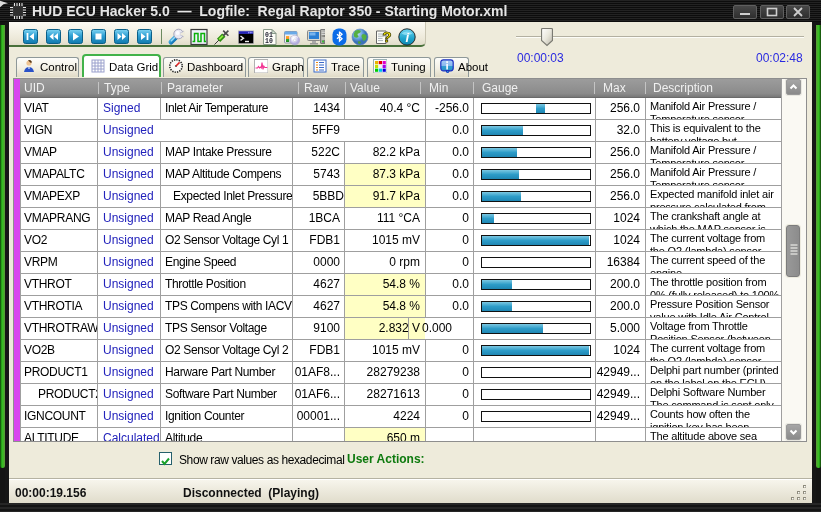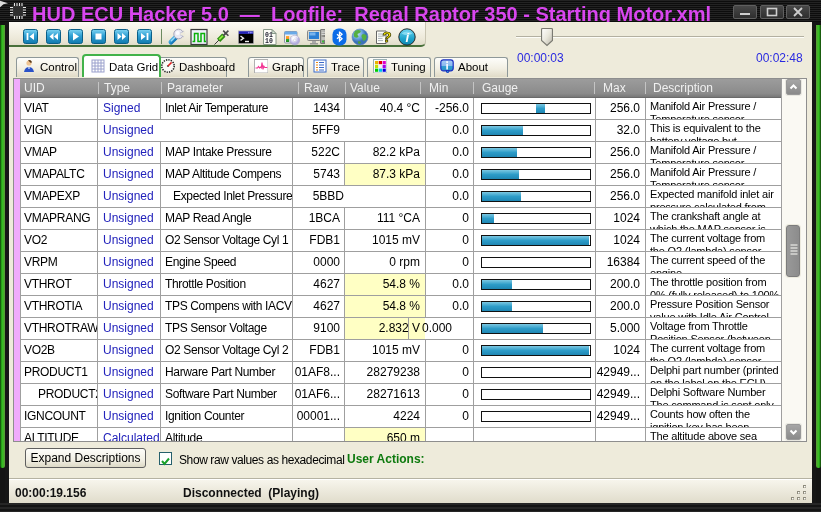--- a/index.html
+++ b/index.html
@@ -1,19 +1,19 @@
 <!DOCTYPE html>
 <html><head><meta charset="utf-8"><style>
 *{margin:0;padding:0;box-sizing:border-box}
 html,body{width:821px;height:512px;overflow:hidden}
 body{position:relative;font-family:"Liberation Sans",sans-serif;background:#141414}
 .abs{position:absolute}
 
 #titlebar{left:0;top:0;width:821px;height:22px;background:repeating-linear-gradient(180deg,#232323 0 1px,#0d0d0d 1px 2px);}
-#title{left:32px;top:3px;color:#d946ef;font-size:20px;font-weight:bold;white-space:nowrap}
+#title{left:32px;top:3px;color:#e5e5e5;font-size:14px;font-weight:bold;white-space:nowrap}
 .winbtn{top:5px;width:24px;height:14px;background:linear-gradient(180deg,#484848,#2e2e2e);border:1px solid #5f5f5f;border-radius:2px;color:#cfcfcf;text-align:center}
 .winbtn svg{position:absolute;left:0;top:0}
 
 .greenL{left:0;top:25px;width:5px;height:443px;background:linear-gradient(90deg,#113a08,#2fc41e 40%,#5d9a38);border-radius:0 0 4px 4px}
 .greenR{left:816px;top:25px;width:5px;height:443px;background:linear-gradient(90deg,#5d9a38,#2fc41e 60%,#113a08);border-radius:0 0 4px 4px}
 .blackL{left:5px;top:22px;width:4px;height:481px;background:#161616}
 .blackR{left:812px;top:22px;width:4px;height:481px;background:#161616}
 #botframe{left:0;top:503px;width:821px;height:9px;background:repeating-linear-gradient(180deg,#262626 0 2px,#141414 2px 4px)}
 #cursor{left:0;top:0;width:8px;height:8px}
 
@@ -26,21 +26,21 @@
 
 #trk{left:507px;top:14px;width:288px;height:2px;background:#b3b0a1;border-bottom:1px solid #fdfdf8}
 #thumb{left:532px;top:5px;width:12px;height:20px}
 .time{top:29px;color:#2a2ae0;font-size:12px}
 
 .tab{top:35px;height:20px;border:1px solid #8e9899;border-bottom:none;border-radius:3px 3px 0 0;background:linear-gradient(180deg,#fdfdfa,#f2efe3 55%,#e0dbc7);font-size:12px;color:#000;white-space:nowrap;z-index:2}
 #tabsel{top:32px;height:23px;border:2px solid #42b24a;border-bottom:none;border-radius:4px 4px 0 0;background:#fff;z-index:5}
 .tlbl{position:absolute;top:3px;font-size:11.5px}
 .tico{position:absolute;top:1px;width:14px;height:14px}
 
-#grid{left:4px;top:56px;width:794px;height:364px;border:1px solid #8e8e8e;background:#f0abfc;overflow:hidden}
+#grid{left:4px;top:56px;width:794px;height:364px;border:1px solid #8e8e8e;background:#d946ef;overflow:hidden}
 #ghead{position:absolute;left:6px;top:0;width:762px;height:19px;background:linear-gradient(180deg,#9c9c9c,#8b8b8b 80%,#787878);border-bottom:1px solid #6a6a6a}
 .h{position:absolute;top:2px;color:#f0f0f0;font-size:12px}
 .hsep{position:absolute;top:3px;width:1px;height:12px;background:#c4c4c4}
 #rows{position:absolute;left:6px;top:19px;width:762px;height:343px;overflow:hidden}
 .row{position:relative;width:762px;height:22px;border-bottom:1px solid #9f9f9f;background:#fff}
 .c{position:absolute;top:0;height:21px;font-size:12px;line-height:21px;white-space:nowrap;overflow:hidden}
 .cb{border-left:1px solid #9f9f9f}
 .rt{text-align:right}
 .blue{color:#2222bb}
 .yel{background:#ffffc4}
@@ -315,21 +315,21 @@
       </div>
       <div class="abs tab" id="tabsel" style="left:73px;width:79px">
         <svg class="tico" style="left:7px;top:3px" width="14" height="14" viewBox="0 0 14 14">
           <rect x="1" y="1" width="12" height="12" fill="#fff" stroke="#9aa0cc"></rect>
           <g stroke="#9aa0cc" stroke-width="1">
             <path d="M1,4 h12 M1,7 h12 M1,10 h12 M4,1 v12 M7,1 v12 M10,1 v12"></path>
           </g>
         </svg>
         <span class="tlbl" style="left:25px;top:5px">Data Grid</span>
       </div>
-      <div class="abs tab" style="left:146px;width:72px">
+      <div class="abs tab" style="left:154px;width:83px">
         <svg class="tico" style="left:5px" width="14" height="14" viewBox="0 0 14 14">
           <circle cx="7" cy="7" r="6.2" fill="#f4f4f0" stroke="#2a2a2a" stroke-width="1.6" stroke-dasharray="1.3 1.1"></circle>
           <circle cx="7" cy="7" r="5" fill="#fbfbf8"></circle>
           <circle cx="7" cy="7" r="1.1" fill="#555"></circle>
           <path d="M7,7 L10.6,3.4" stroke="#e02020" stroke-width="1.5"></path>
         </svg>
         <span class="tlbl" style="left:23px">Dashboard</span>
       </div>
       <div class="abs tab" style="left:239px;width:56px">
         <svg class="tico" style="left:5px" width="14" height="14" viewBox="0 0 14 14">
@@ -354,21 +354,21 @@
           <rect x="9.6" y="2" width="3.2" height="3.2" fill="#e000c8"></rect>
           <rect x="2" y="5.8" width="3.2" height="3.2" fill="#c4e000"></rect>
           <rect x="5.8" y="5.8" width="3.2" height="3.2" fill="#f4f4f4"></rect>
           <rect x="9.6" y="5.8" width="3.2" height="3.2" fill="#a800e8"></rect>
           <rect x="2" y="9.6" width="3.2" height="3.2" fill="#00cc00"></rect>
           <rect x="5.8" y="9.6" width="3.2" height="3.2" fill="#00c4e8"></rect>
           <rect x="9.6" y="9.6" width="3.2" height="3.2" fill="#0000e0"></rect>
         </svg>
         <span class="tlbl" style="left:23px">Tuning</span>
       </div>
-      <div class="abs tab" style="left:425px;width:74px">
+      <div class="abs tab" style="left:425px;width:35px">
         <svg class="tico" style="left:5px" width="14" height="14" viewBox="0 0 14 14">
           <rect x="0.8" y="0.8" width="12.4" height="11" rx="2.5" fill="url(#abg)" stroke="#1a30c0" stroke-width="1.2"></rect>
           <path d="M6,11.5 l1.5,3 l2,-3 z" fill="#2898cc" stroke="#1a30c0" stroke-width="1"></path>
           <rect x="6.3" y="2.2" width="1.6" height="2" fill="#fff"></rect>
           <rect x="6.3" y="5" width="1.6" height="5.5" fill="#fff"></rect>
           <defs>
             <linearGradient id="abg" x1="0" y1="0" x2="0" y2="1">
               <stop offset="0" stop-color="#a8ccf8"></stop>
               <stop offset="0.55" stop-color="#88b8ec"></stop>
               <stop offset="0.55" stop-color="#30a0d4"></stop>
@@ -456,20 +456,21 @@
             </div>
           </div>
           <div class="c cb rt" style="left:575px;width:50px;padding-right:5px">256.0</div>
           <div class="c cb desc" style="left:625px;width:136px">Manifold Air Pressure / Temperature sensor</div>
         </div>
         <div class="row">
           <div class="c cb" style="left:0;width:77px;padding-left:3px;letter-spacing:-0.3px">VMAPEXP</div>
           <div class="c cb blue" style="left:77px;width:63px;padding-left:5px">Unsigned</div>
           <div class="c cb" style="left:140px;width:132px;padding-left:12px;letter-spacing:-0.35px">Expected Inlet Pressure</div>
           <div class="c cb rt" style="left:272px;width:52px;">5BBD</div>
+          <div class="c cb rt yel" style="left:324px;width:81px;padding-right:5px">91.7 kPa</div>
           <div class="c cb rt" style="left:405px;width:48px;padding-right:4px">0.0</div>
           <div class="c cb" style="left:453px;width:122px">
             <div class="bar" style="left:7px;width:110px">
               <div class="fill" style="left:0px;width:38.664px"></div>
             </div>
           </div>
           <div class="c cb rt" style="left:575px;width:50px;padding-right:5px">256.0</div>
           <div class="c cb desc" style="left:625px;width:136px">Expected manifold inlet air pressure calculated from</div>
         </div>
         <div class="row">
@@ -639,21 +640,20 @@
             <path d="M3.5,8.5 L6.5,5.5 L9.5,8.5" fill="none" stroke="#fff" stroke-width="2"></path>
           </svg></div>
       <div class="sbtn" style="top:345px"><svg width="13" height="14">
             <path d="M3.5,5.5 L6.5,8.5 L9.5,5.5" fill="none" stroke="#fff" stroke-width="2"></path>
           </svg></div>
       <div id="sthumb"><svg width="14" height="52">
             <path d="M3.5,19 h7 M3.5,22 h7 M3.5,25 h7 M3.5,28 h7" stroke="#fdfdf8" stroke-width="1"></path>
           </svg></div>
     </div>
   </div>
-  <div class="abs" id="expbtn">Expand Descriptions</div>
   <div class="abs" id="chk"><svg width="11" height="11" viewBox="0 0 11 11">
         <path d="M2,5 L4.5,8 L9,2.5" fill="none" stroke="#1ba12b" stroke-width="2"></path>
       </svg></div>
   <div class="abs" id="chklbl">Show raw values as hexadecimal</div>
   <div class="abs" id="uact">User Actions:</div>
   <div class="abs" id="status"></div>
   <div class="abs" id="sbar">
     <div class="abs st" style="left:6px">00:00:19.156</div>
     <div class="abs st" style="left:174px">Disconnected&nbsp; (Playing)</div>
       <svg class="abs" style="left:782px;top:5px" width="18" height="16">

